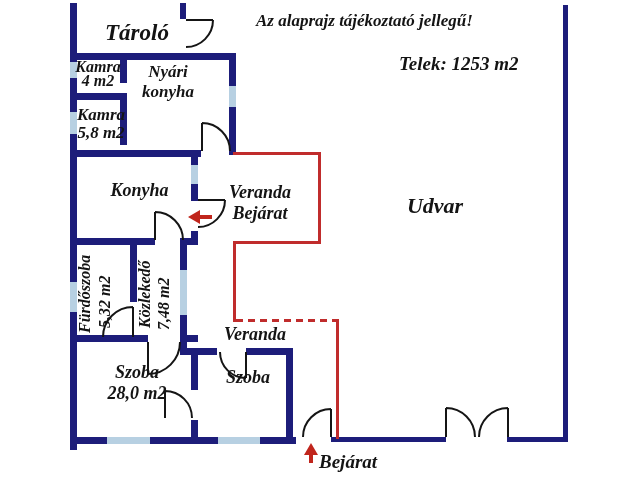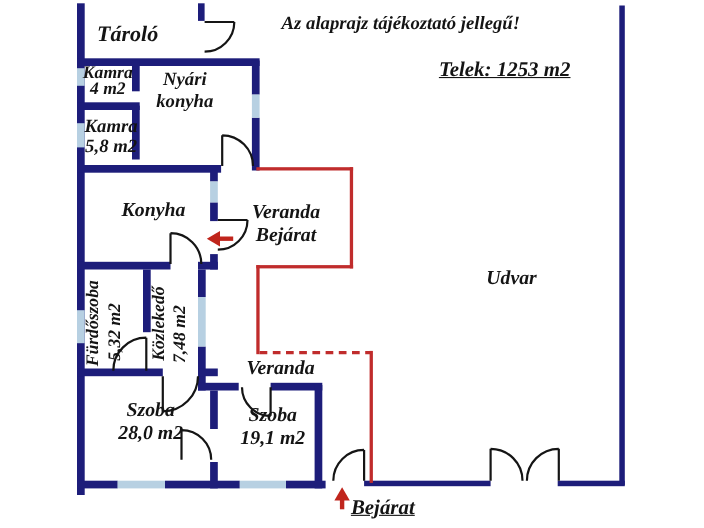--- a/index.html
+++ b/index.html
@@ -16,21 +16,21 @@
   .win{fill:var(--window);}
   .redseg{fill:var(--red);}
   .red-dash{stroke:var(--red); stroke-width:3; stroke-dasharray:7 5; fill:none;}
   .door{stroke:var(--door); stroke-width:2; fill:none;}
   .arrow-line{stroke:var(--arrow); stroke-width:4;}
   .arrow-head{fill:var(--arrow);}
   .lbl{
     position:absolute; font-weight:bold; font-style:italic;
     text-align:center; line-height:1.12; white-space:nowrap;
   }
-  .left{text-align:right;text-decoration:underline;}
+  .left{text-align:right;}
   .vtext{
     position:absolute; font-weight:bold; font-style:italic;
     writing-mode:vertical-rl; transform:rotate(180deg);
     text-align:center; white-space:nowrap; letter-spacing:0;
   }
 </style>
 </head>
 <body>
 
 <div class="stage">
@@ -108,21 +108,21 @@
       <line class="arrow-line" x1="212" y1="217" x2="199" y2="217"></line>
       <polygon class="arrow-head" points="188,217 200,210 200,224"></polygon>
       <line class="arrow-line" x1="311" y1="463" x2="311" y2="453"></line>
       <polygon class="arrow-head" points="311,443 304,455 318,455"></polygon>
     </g>
   </svg>
 
   <div class="lbl" style="left:256px;top:11px;font-size:17px;text-align:center;">Az alaprajz tájékoztató jellegű!</div>
   <div class="lbl left" style="left:399px;top:53px;font-size:19px;">Telek: 1253 m2</div>
 
-  <div class="lbl" style="left:76px;top:20px;width:80px;font-size:20px;">Tároló</div>
+  <div class="lbl" style="left:97px;top:20px;width:80px;font-size:23px;">Tároló</div>
 
   <div class="lbl" style="left:68px;top:60px;width:60px;font-size:16px;line-height:14px;">
     <div>Kamra</div>
     <div>4 m2</div>
   </div>
 
   <div class="lbl" style="left:66px;top:106px;width:70px;font-size:17px;line-height:18px;">
     <div>Kamra</div>
     <div>5,8 m2</div>
   </div>
@@ -134,34 +134,33 @@
 
   <div class="lbl" style="left:97px;top:180px;width:85px;font-size:18px;line-height:21px;">
     <div>Konyha</div>
   </div>
 
   <div class="lbl" style="left:220px;top:182px;width:80px;font-size:18px;line-height:21px;">
     <div>Veranda</div>
     <div>Bejárat</div>
   </div>
 
-  <div class="lbl" style="left:430px;top:194px;width:70px;font-size:18px;margin-top:48px;">Udvar</div>
+  <div class="lbl" style="left:400px;top:194px;width:70px;font-size:22px;">Udvar</div>
 
   <div class="vtext" style="left:76px;top:246px;width:22px;height:96px;font-size:16px;">Fürdőszoba</div>
   <div class="vtext" style="left:96px;top:264px;width:20px;height:76px;font-size:16px;">5,32 m2</div>
   <div class="vtext" style="left:136px;top:246px;width:22px;height:96px;font-size:16px;">Közlekedő</div>
   <div class="vtext" style="left:155px;top:264px;width:20px;height:80px;font-size:16px;">7,48 m2</div>
 
   <div class="lbl" style="left:216px;top:324px;width:78px;font-size:18px;">Veranda</div>
 
   <div class="lbl" style="left:92px;top:362px;width:90px;font-size:18px;line-height:21px;">
     <div>Szoba</div>
     <div>28,0 m2</div>
   </div>
 
   <div class="lbl" style="left:203px;top:367px;width:90px;font-size:18px;line-height:21px;">
     <div>Szoba</div>
-    <div>19,1 m2</div>
   </div>
 
   <div class="lbl left" style="left:319px;top:451px;font-size:19px;">Bejárat</div>
 
 </div>
 
 </body></html>

